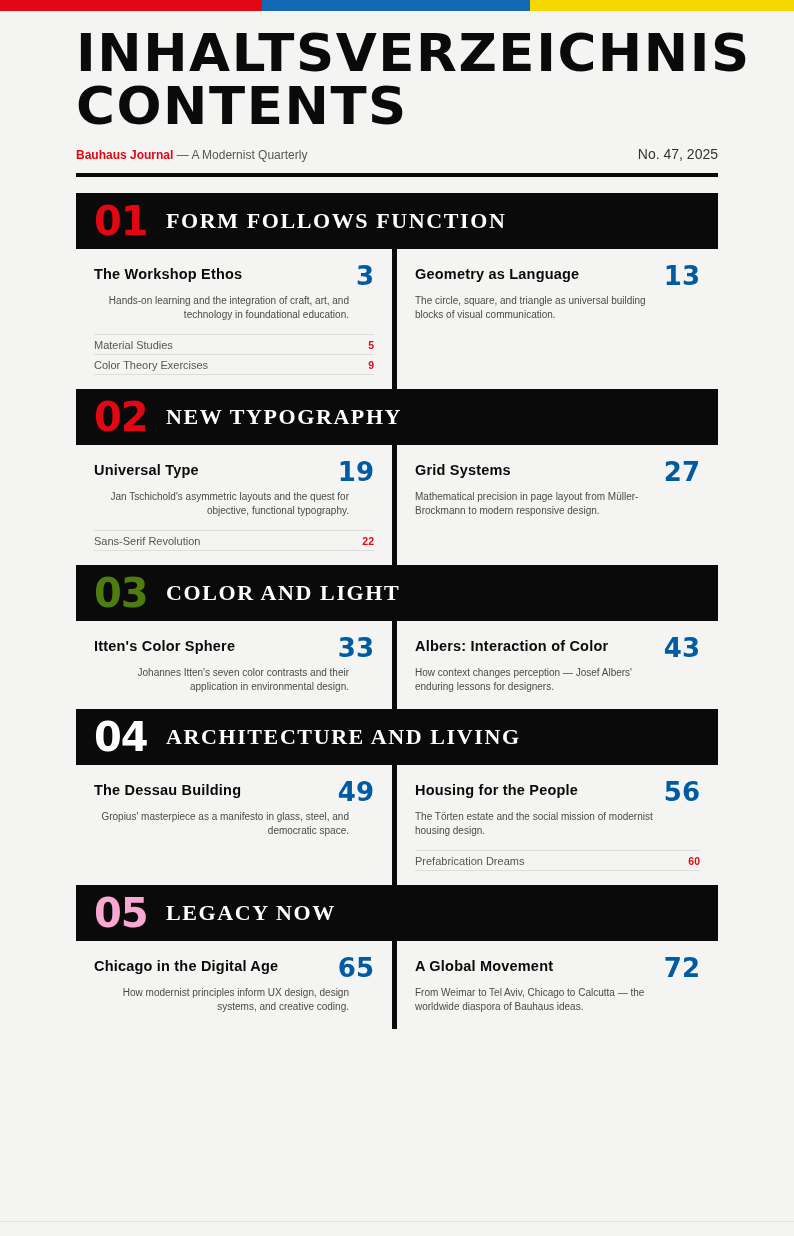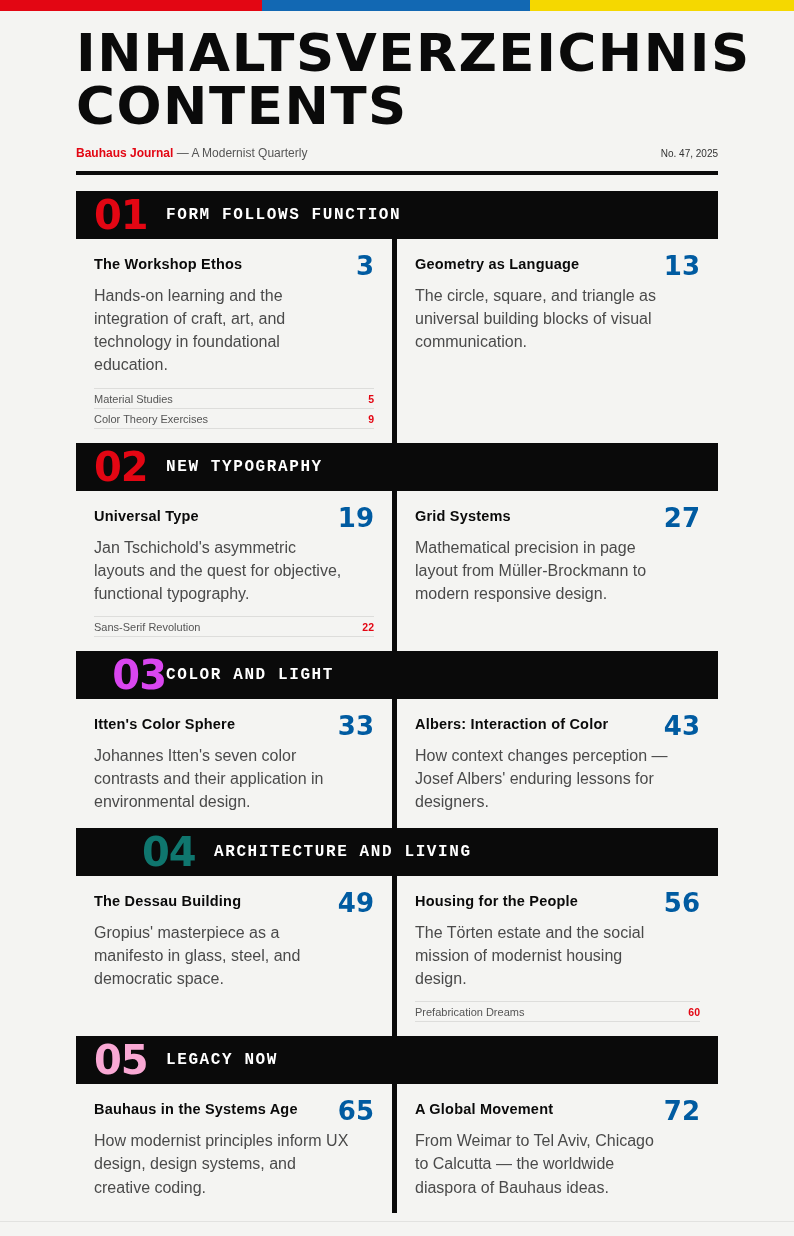--- a/index.html
+++ b/index.html
@@ -52,72 +52,73 @@
     justify-content: space-between;
     font-size: 12px;
     color: #3a3a3a;
     gap: 7px;
   }
   .subline .brand {
     color: #e30613;
     font-weight: bold;
   }
   .subline .tagline { color: #555; }
-  .subline .issue { color: #333; font-size: 10px; }
+  .subline .issue { color: #333; font-size: 14px; }
 
   .rule {
     margin: 11px 76px 0 76px;
     height: 4px;
     background: #0a0a0a;
   }
 
   
   .content {
     padding: 16px 76px 0 76px;
   }
   .section { margin-bottom: 0; }
 
   .section-head {
     background: #0a0a0a;
     display: flex;
     align-items: center;
-    height: 48px;
+    height: 56px;
     padding: 0 0 0 18px;
     box-sizing: border-box;
   }
   .section-num {
     font-family: "DejaVu Sans", sans-serif;
     font-weight: bold;
     font-size: 40px;
     color: #e30613;
     letter-spacing: -1px;
     line-height: 1;
     min-width: 72px;
   }
   .section-title {
-    font-family: Liberation Mono, monospace;
-    font-weight: bold;
-    font-size: 16px;
+    font-family: Liberation Serif, serif;
+    font-weight: bold;
+    font-size: 22px;
     letter-spacing: 1.6px;
     color: #ffffff;
     text-transform: uppercase;
   }
 
   .entries {
     display: flex;
     align-items: stretch;
     background: #f4f4f2;
   }
   .col {
     width: 50%;
     box-sizing: border-box;
     padding: 14px 18px 14px 18px;
   }
   .col.left {
     border-right: 5px solid #0a0a0a;
+    text-align: right;
   }
   .entry-top {
     display: flex;
     align-items: flex-start;
     justify-content: space-between;
   }
   .entry-title {
     font-weight: bold;
     font-size: 14.5px;
     color: #0a0a0a;
@@ -127,21 +128,21 @@
   .entry-page {
     font-family: "DejaVu Sans", sans-serif;
     font-weight: bold;
     font-size: 26px;
     color: #005ba1;
     line-height: 1;
     margin-left: 12px;
   }
   .entry-desc {
     margin-top: 5px;
-    font-size: 16px;
+    font-size: 10px;
     line-height: 1.45;
     color: #4a4a4a;
     max-width: 255px;
   }
   .subitems {
     margin-top: 11px;
   }
   .subitem {
     display: flex;
     justify-content: space-between;
@@ -248,21 +249,21 @@
           <div class="entry-top">
             <div class="entry-title">Grid Systems</div>
             <div class="entry-page" style="color: rgb(0, 91, 161);">27</div>
           </div>
           <div class="entry-desc">Mathematical precision in page layout from Müller-Brockmann to modern responsive design.</div>
         </div>
       </div>
     </div>
     <div class="section">
       <div class="section-head">
-        <div class="section-num" style="color: #d946ef; text-align: right;">03</div>
+        <div class="section-num" style="color: #4d7c0f;">03</div>
         <div class="section-title">COLOR AND LIGHT</div>
       </div>
       <div class="entries">
         <div class="col left">
           <div class="entry-top">
             <div class="entry-title">Itten's Color Sphere</div>
             <div class="entry-page" style="color: rgb(0, 91, 161);">33</div>
           </div>
           <div class="entry-desc">Johannes Itten's seven color contrasts and their application in environmental design.</div>
         </div>
@@ -270,21 +271,21 @@
           <div class="entry-top">
             <div class="entry-title">Albers: Interaction of Color</div>
             <div class="entry-page" style="color: rgb(0, 91, 161);">43</div>
           </div>
           <div class="entry-desc">How context changes perception — Josef Albers' enduring lessons for designers.</div>
         </div>
       </div>
     </div>
     <div class="section">
       <div class="section-head">
-        <div class="section-num" style="color: #0f766e; margin-left: 48px;">04</div>
+        <div class="section-num" style="color: #ffffff;">04</div>
         <div class="section-title">ARCHITECTURE AND LIVING</div>
       </div>
       <div class="entries">
         <div class="col left">
           <div class="entry-top">
             <div class="entry-title">The Dessau Building</div>
             <div class="entry-page" style="color: rgb(0, 91, 161);">49</div>
           </div>
           <div class="entry-desc">Gropius' masterpiece as a manifesto in glass, steel, and democratic space.</div>
         </div>
@@ -304,21 +305,21 @@
       </div>
     </div>
     <div class="section">
       <div class="section-head">
         <div class="section-num" style="color: #f9a8d4;">05</div>
         <div class="section-title">LEGACY NOW</div>
       </div>
       <div class="entries">
         <div class="col left">
           <div class="entry-top">
-            <div class="entry-title">Bauhaus in the Systems Age</div>
+            <div class="entry-title">Chicago in the Digital Age</div>
             <div class="entry-page" style="color: rgb(0, 91, 161);">65</div>
           </div>
           <div class="entry-desc">How modernist principles inform UX design, design systems, and creative coding.</div>
         </div>
         <div class="col right">
           <div class="entry-top">
             <div class="entry-title">A Global Movement</div>
             <div class="entry-page" style="color: rgb(0, 91, 161);">72</div>
           </div>
           <div class="entry-desc">From Weimar to Tel Aviv, Chicago to Calcutta — the worldwide diaspora of Bauhaus ideas.</div>

